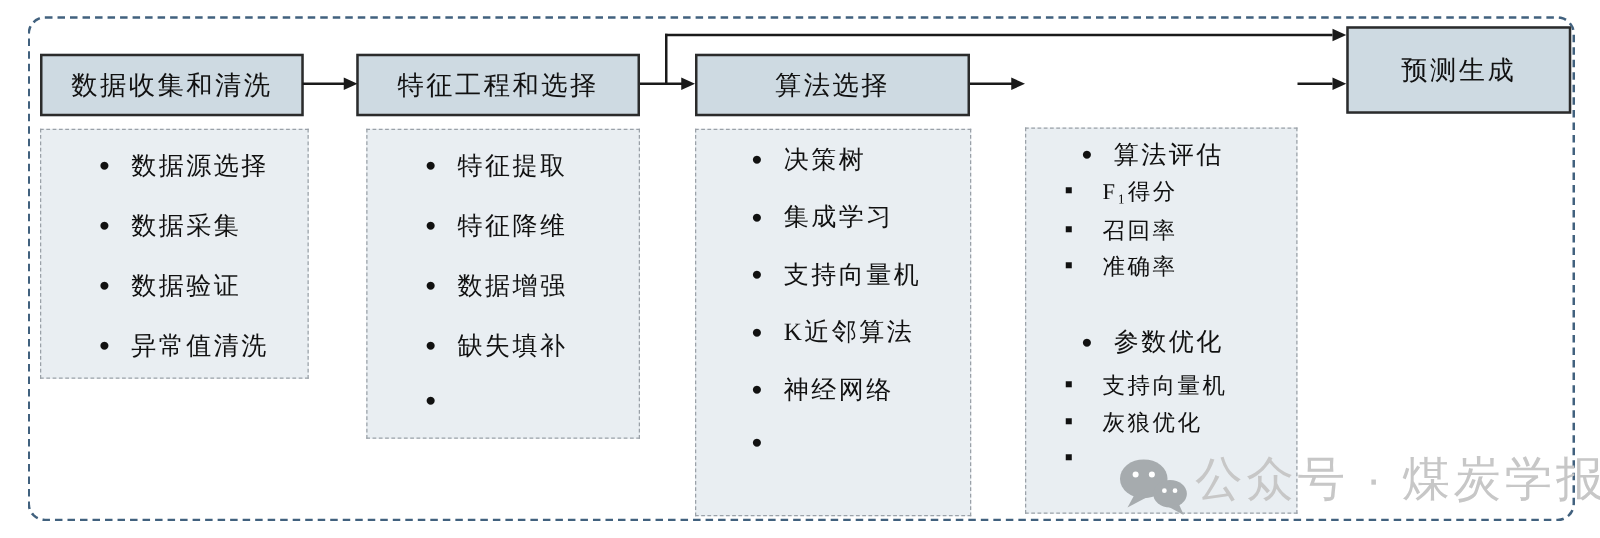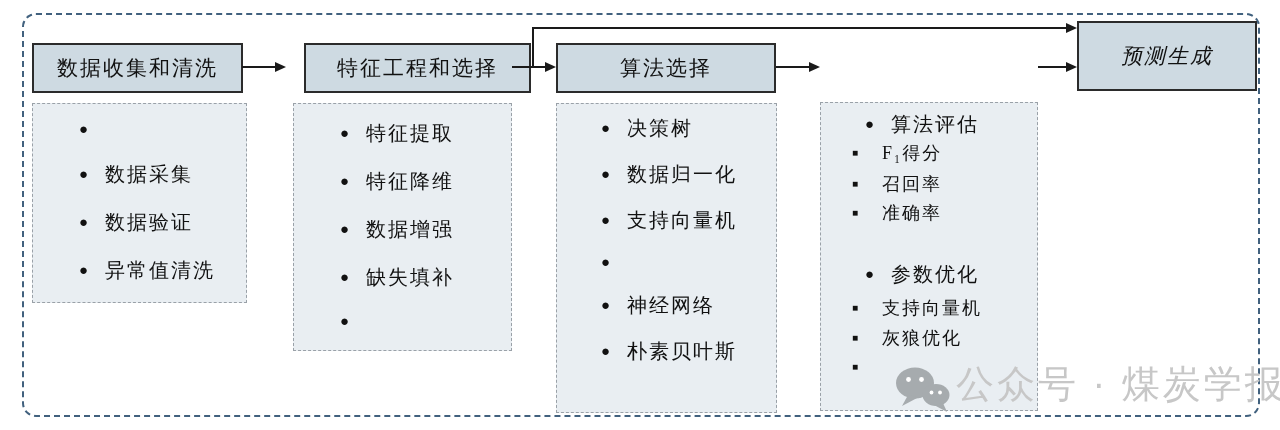--- a/index.html
+++ b/index.html
@@ -11,24 +11,24 @@
     position:absolute;left:22px;top:13px;width:1238px;height:404px;box-sizing:border-box;
     border:2px dashed var(--outer-border,#41617e);border-radius:14px;
   }
   .stage{
     position:absolute;box-sizing:border-box;
     background:var(--stage-fill,#cedae2);border:2px solid var(--stage-border,#2b2b2b);
     display:flex;align-items:center;justify-content:center;
     font-size:21px;letter-spacing:2px;
   }
   .stage-1{left:32px;top:43px;width:211px;height:50px;text-align:center;}
-  .stage-2{left:285px;top:43px;width:227px;height:50px;margin-left:19px;}
+  .stage-2{left:285px;top:43px;width:227px;height:50px;}
   .stage-3{left:556px;top:43px;width:220px;height:50px;align-items:center;}
   .stage-4{left:820px;top:43px;width:218px;height:50px;}
-  .stage-5{left:1077px;top:21px;width:180px;height:70px;font-style:italic;}
+  .stage-5{left:1077px;top:21px;width:180px;height:70px;}
   .detail{
     position:absolute;box-sizing:border-box;
     background:var(--detail-fill,#e9eef2);border:1.5px dashed var(--detail-border,#9aa1a8);
     display:flex;flex-direction:column;
   }
   .detail-1{left:32px;top:103px;width:215px;height:200px;padding:18px 4px 0 46px;row-gap:26px;}
   .detail-2{left:293px;top:103px;width:219px;height:248px;padding:18px 4px 0 46px;row-gap:26px;}
   .detail-3{left:556px;top:103px;width:221px;height:310px;padding:13px 4px 0 44px;row-gap:24px;}
   .detail-4{left:820px;top:102px;width:218px;height:309px;padding:10px 4px 0 44px;}
   .item{
@@ -95,20 +95,21 @@
 
   <div class="hline" style="left:776px;top:66px;width:34px;"></div>
   <div class="ahead" style="left:809px;top:62px;"></div>
 
   <div class="hline" style="left:1038px;top:66px;width:28px;"></div>
   <div class="ahead" style="left:1066px;top:62px;"></div>
 
   <div class="detail detail-1">
     <div class="item">
         <span class="bullet">●</span>
+        <span>数据源选择</span>
       </div>
     <div class="item">
         <span class="bullet">●</span>
         <span>数据采集</span>
       </div>
     <div class="item">
         <span class="bullet">●</span>
         <span>数据验证</span>
       </div>
     <div class="item">
@@ -139,36 +140,36 @@
       </div>
   </div>
 
   <div class="detail detail-3">
     <div class="item">
         <span class="bullet">●</span>
         <span>决策树</span>
       </div>
     <div class="item">
         <span class="bullet">●</span>
-        <span>数据归一化</span>
+        <span>集成学习</span>
       </div>
     <div class="item">
         <span class="bullet">●</span>
         <span>支持向量机</span>
       </div>
     <div class="item">
         <span class="bullet">●</span>
+        <span>K近邻算法</span>
       </div>
     <div class="item">
         <span class="bullet">●</span>
         <span>神经网络</span>
       </div>
     <div class="item">
         <span class="bullet">●</span>
-        <span>朴素贝叶斯</span>
       </div>
   </div>
 
   <div class="detail detail-4">
     <div class="item">
         <span class="bullet">●</span>
         <span>算法评估</span>
       </div>
     <div class="item sub">
         <span class="bullet">■</span>

